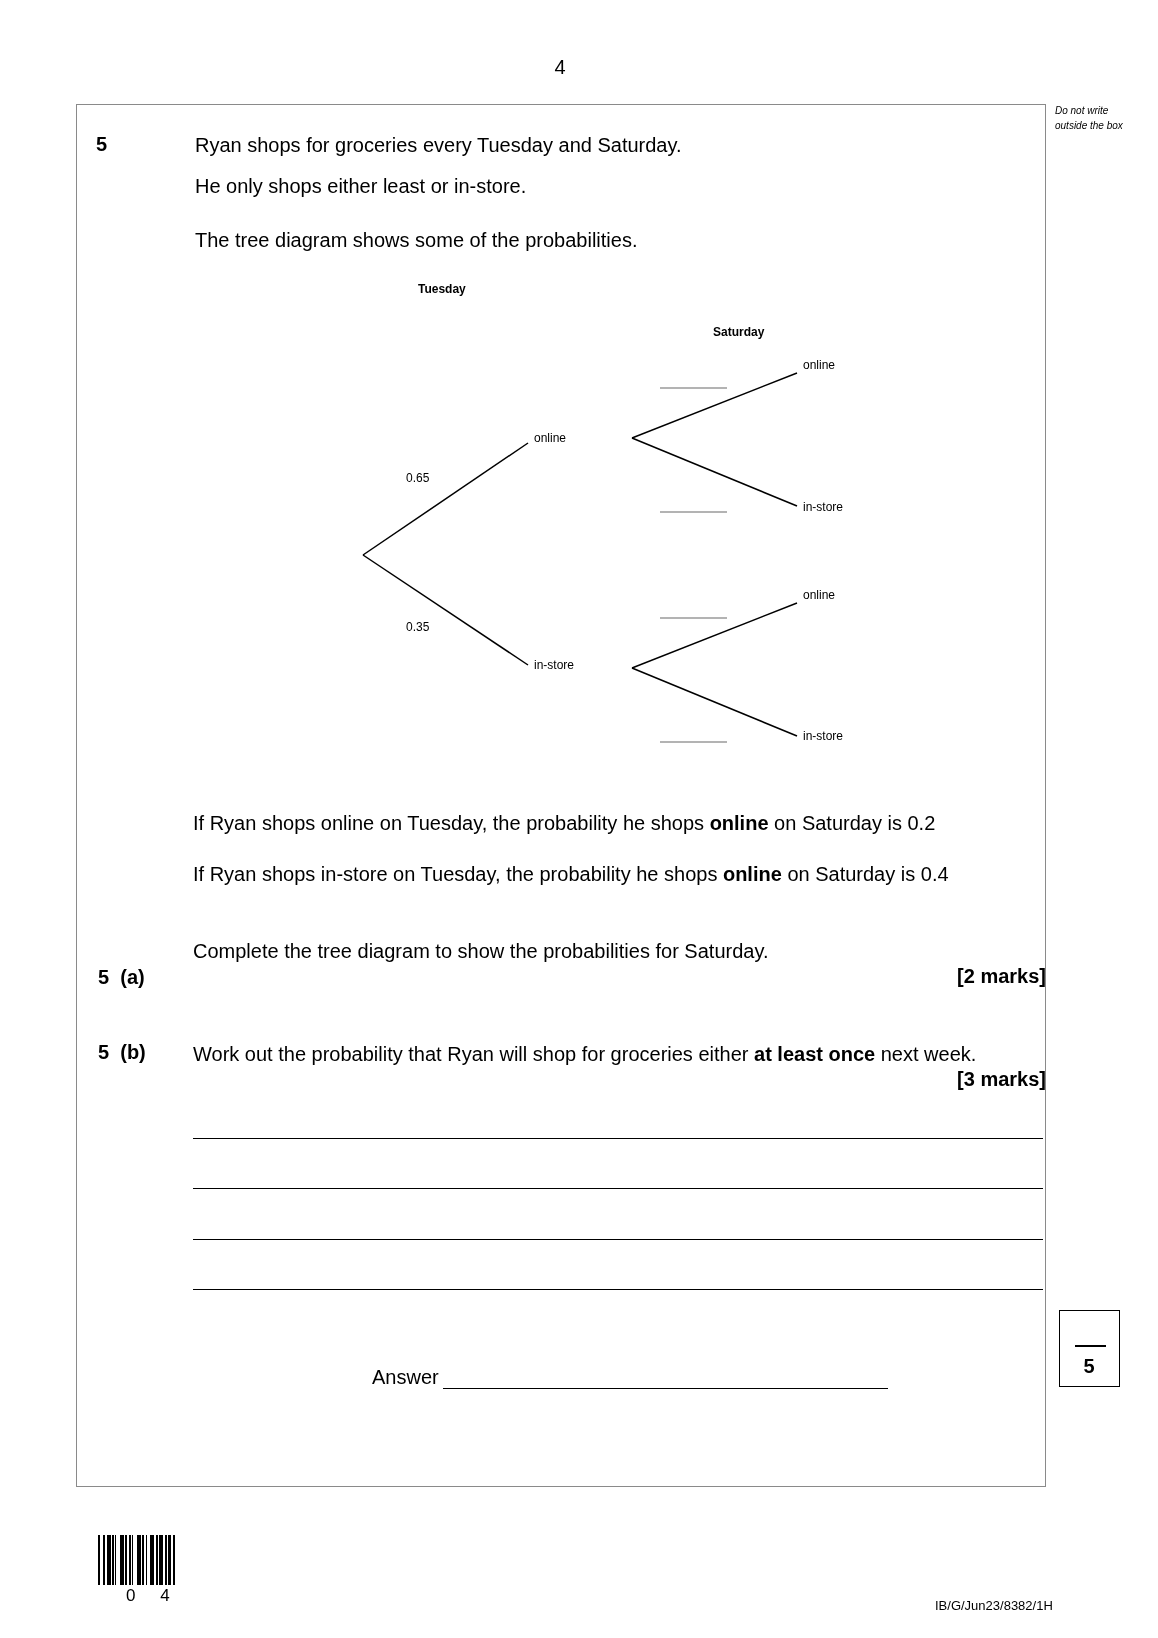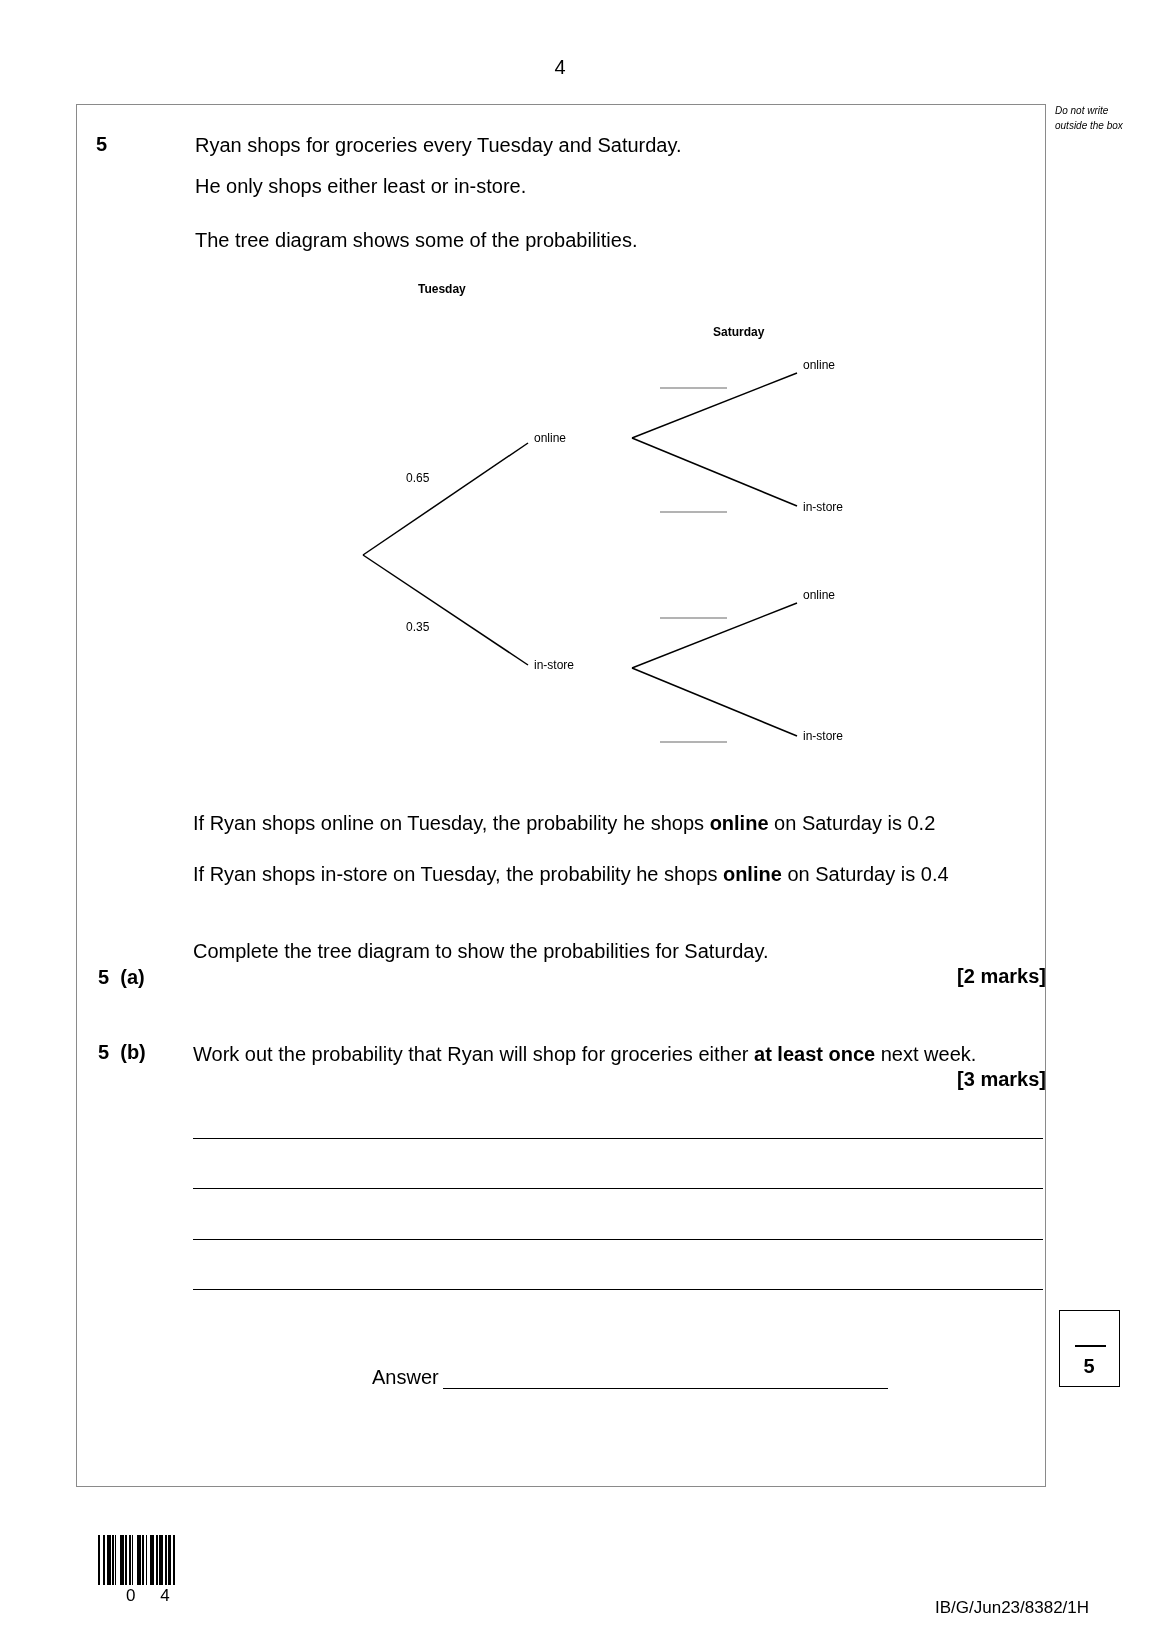--- a/index.html
+++ b/index.html
@@ -14,21 +14,21 @@
   .txt { font-size:20px; }
   .bold { font-weight:bold; }
   .tree-label { font-size:12px; }
   .answer-line { position:absolute; height:0; border-top:1.5px solid #000; }
   .score-box { left:1059px; top:1310px; width:61px; height:77px; border:1.5px solid #000; box-sizing:border-box; }
   .score-bar { position:absolute; left:15px; top:34px; width:31px; border-top:2px solid #000; }
   .score-val { position:absolute; left:0; width:58px; top:44px; text-align:center; font-weight:bold; font-size:20px; }
   .barcode { left:98px; top:1535px; width:105px; height:50px; display:flex; gap:0; }
   .barcode span { display:block; height:100%; background:#000; }
   .barcode-num { left:126px; top:1586px; font-family:Liberation Sans, sans-serif; font-size:17px; letter-spacing:10px;text-align:right; }
-  .ref { left:935px; top:1598px; font-size:17px; }
+  .ref { left:935px; top:1598px; font-size:13px; }
 </style>
 </head>
 <body>
 
 <div class="abs page-num">4</div>
 <div class="abs margin-note">Do not write outside the box</div>
 
 <div class="abs main-box"></div>
 
 <div class="abs qnum" style="left:96px;top:133px;">5</div>

